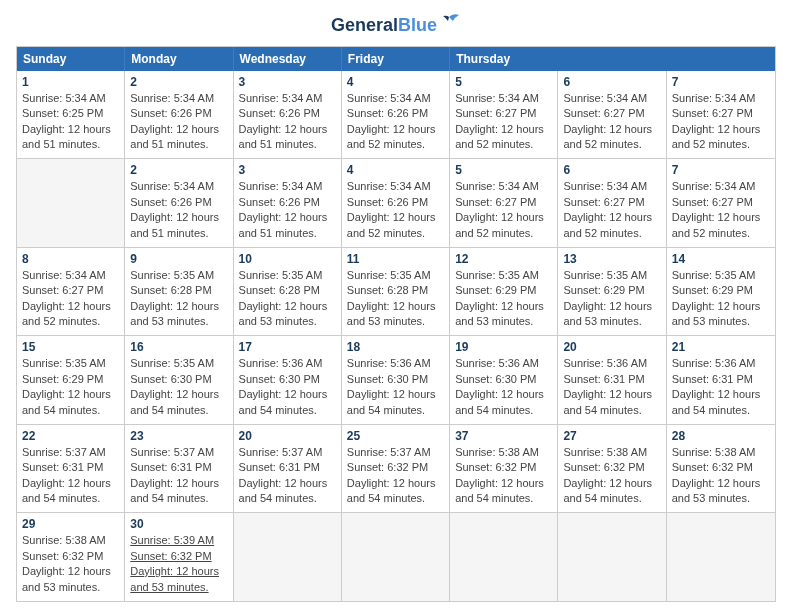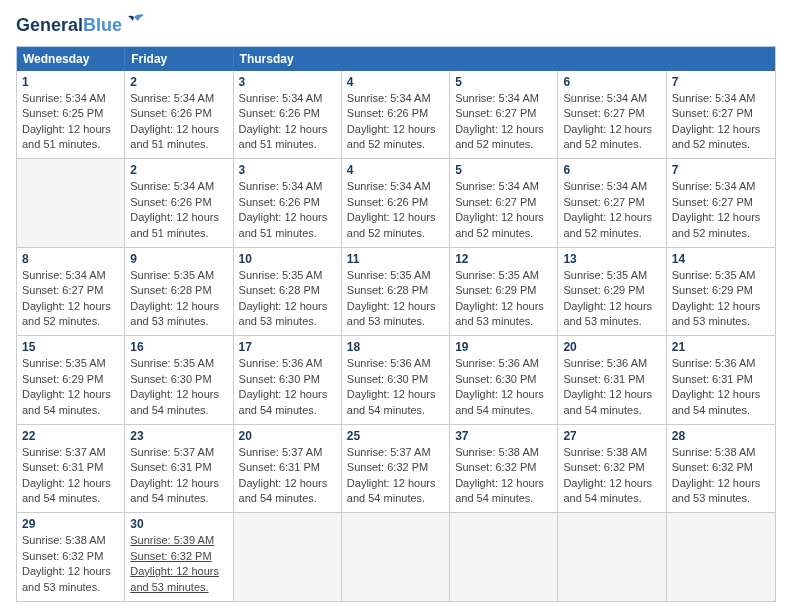--- a/index.html
+++ b/index.html
@@ -12,21 +12,21 @@
     }
     .page {
       width: 792px;
       height: 612px;
       padding: 16px 16px 10px 16px;
       display: flex;
       flex-direction: column;
     }
     .header {
       display: flex;
-      justify-content: flex-start;
+      justify-content: center;
       align-items: flex-start;
       margin-bottom: 10px;
     }
     .logo {
       display: flex;
       flex-direction: column;
       align-items: flex-start;
     }
     .logo-text {
       font-size: 18px;
@@ -123,20 +123,22 @@
       </div>
     </div>
     <div class="title-block">
       <div class="month-title"></div>
       <div class="location"></div>
     </div>
   </div>
 
   <div class="calendar">
     <div class="cal-header-row">
+    <div class="cal-header-cell">Sunday</div>
+        <div class="cal-header-cell">Monday</div>
         <div class="cal-header-cell">Wednesday</div>
         <div class="cal-header-cell">Friday</div>
         <div class="cal-header-cell">Thursday</div>
       </div>
     <div class="cal-body">
     <div class="cal-row">
           <div class="cal-cell">
             <span class="day-num">1</span>
             <div class="day-info" style="white-space: pre-line;">Sunrise: 5:34 AM
 Sunset: 6:25 PM

